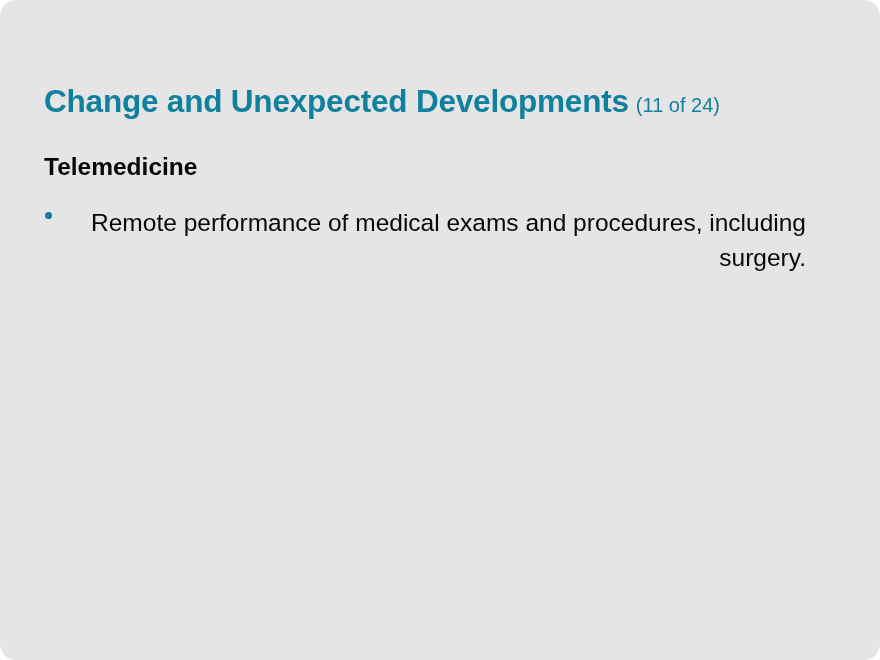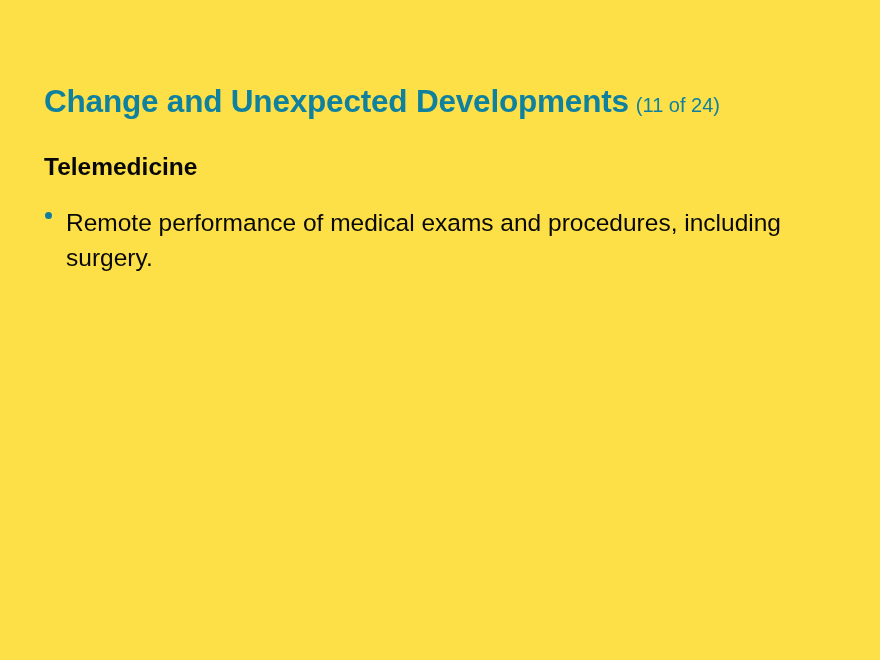--- a/index.html
+++ b/index.html
@@ -12,22 +12,23 @@
     height: 660px;
     background: #ffffff;
     font-family: "Liberation Sans", sans-serif;
     overflow: hidden;
   }
 
   .slide {
     position: relative;
     width: 880px;
     height: 660px;
-    background: #fde047;
+    background: #e5e5e5;
     box-sizing: border-box;
+    border-radius: 16px;
   }
 
   
   .slide-title {
     position: absolute;
     left: 44px;
     top: 84px;
     right: 24px;
     white-space: nowrap;
     line-height: 1.1;
@@ -77,20 +78,21 @@
     left: 1px;
     top: 7px;
     width: 7px;
     height: 7px;
     border-radius: 50%;
     background: #107c9e;
   }
   .bullet-text {
     display: block;
     max-width: 740px;
+    text-align: right;
   }
 </style>
 </head>
 <body>
 
 <div class="slide">
 
   <div class="slide-title">
     <span class="title-main">Change and Unexpected Developments</span><span class="title-counter">(11 of 24)</span>
   </div>

